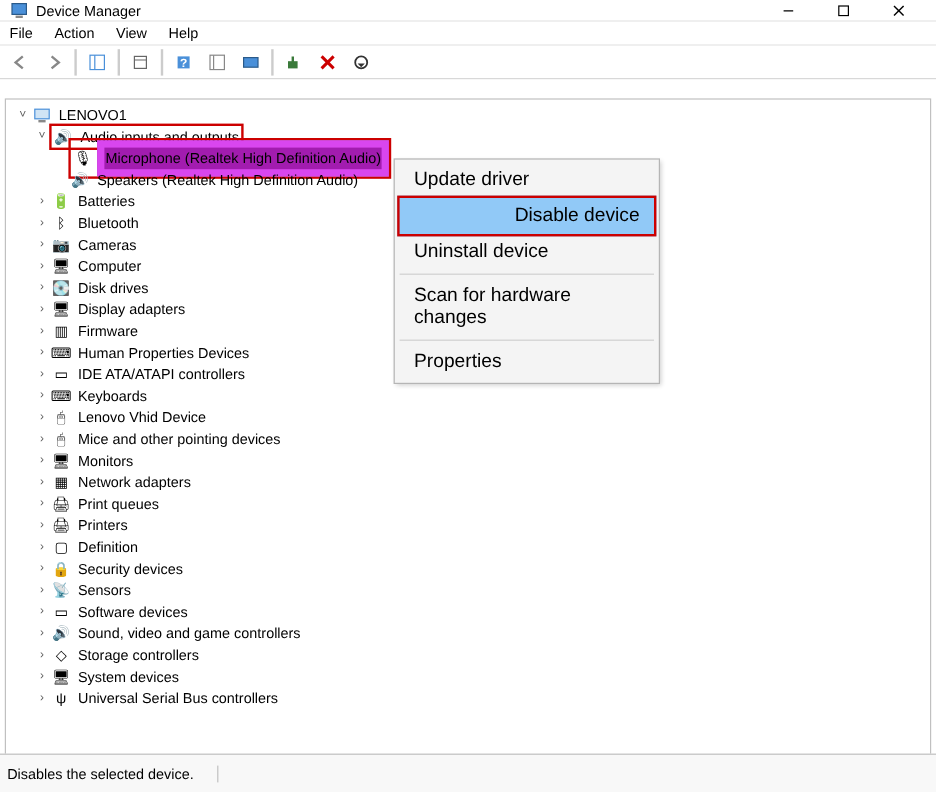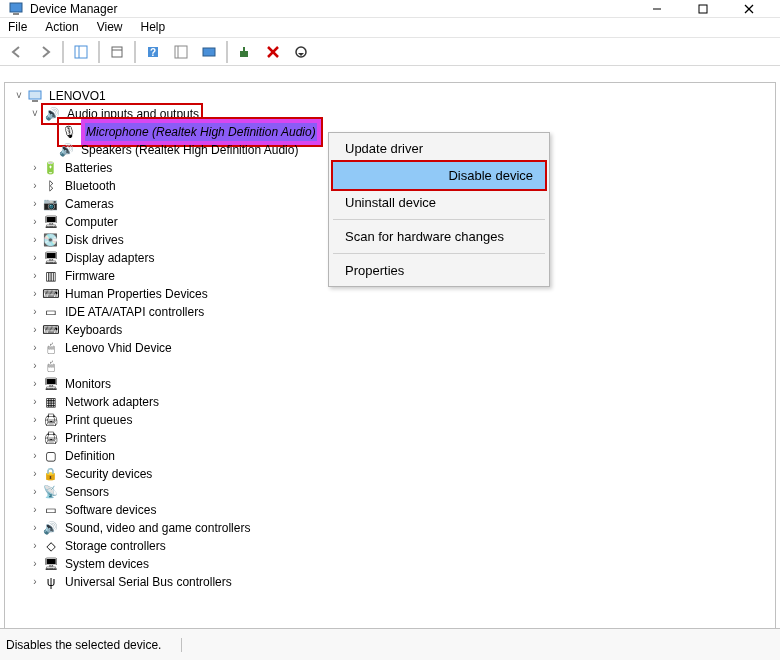--- a/index.html
+++ b/index.html
@@ -32,20 +32,21 @@
     gap: 0;
   }
   .win-btn {
     width: 46px; height: 30px;
     display: flex; align-items: center; justify-content: center;
     font-size: 12px;
   }
   .menubar {
     height: 20px;
     display: flex;
+    align-items: center;
     padding: 0 6px;
     gap: 14px;
     border-bottom: 1px solid #e5e5e5;
   }
   .menubar span { padding: 2px 2px; }
   .toolbar {
     height: 28px;
     display: flex;
     align-items: center;
     padding: 0 6px;
@@ -72,34 +73,34 @@
   .node { display:flex; align-items:center; height:18px; white-space:nowrap;}
   .chev {
     width:12px; display:inline-flex; justify-content:center; color:#606060; font-size:10px;
   }
   .icon {
     width:16px; height:16px; margin:0 4px 0 2px;
     display:inline-flex; align-items:center; justify-content:center;
     font-size:12px;
   }
   .lbl { padding:0 2px; }
-  .sel { background:#8b5cf6; border:4px solid #d946ef; padding:0 1px;font-style:italic; }
+  .sel { background:#a21caf; border:6px solid #d946ef; padding:0 1px; }
   .redbox { border:2px solid #cc0000; padding:0 0px; }
   .contextmenu {
     position:absolute;
     left:328px; top:132px;
     width:222px;
     background:#f4f4f4;
     border:1px solid #b5b5b5;
     box-shadow:2px 2px 4px rgba(0,0,0,0.2);
     padding:2px;
   }
   .cm-item {
     padding:6px 14px;
-    font-size:13px;
+    font-size:16px;
   }
   .cm-item.hl {
     background:#91c9f7;
     border:2px solid #cc0000;
     margin:-2px 0;
     padding:6px 12px;
     text-align:right;
   }
   .cm-sep { height:1px; background:#d0d0d0; margin:3px 2px;}
   .cm-item.bold { font-weight:400; }
@@ -306,20 +307,21 @@
           <span class="lbl">Keyboards</span>
         </div>
         <div class="node" style="padding-left: 16px;">
           <span class="chev">›</span>
           <span class="icon">🖱</span>
           <span class="lbl">Lenovo Vhid Device</span>
         </div>
         <div class="node" style="padding-left: 16px;">
           <span class="chev">›</span>
           <span class="icon">🖱</span>
+          <span class="lbl">Mice and other pointing devices</span>
         </div>
         <div class="node" style="padding-left: 16px;">
           <span class="chev">›</span>
           <span class="icon">🖥</span>
           <span class="lbl">Monitors</span>
         </div>
         <div class="node" style="padding-left: 16px;">
           <span class="chev">›</span>
           <span class="icon">▦</span>
           <span class="lbl">Network adapters</span>

